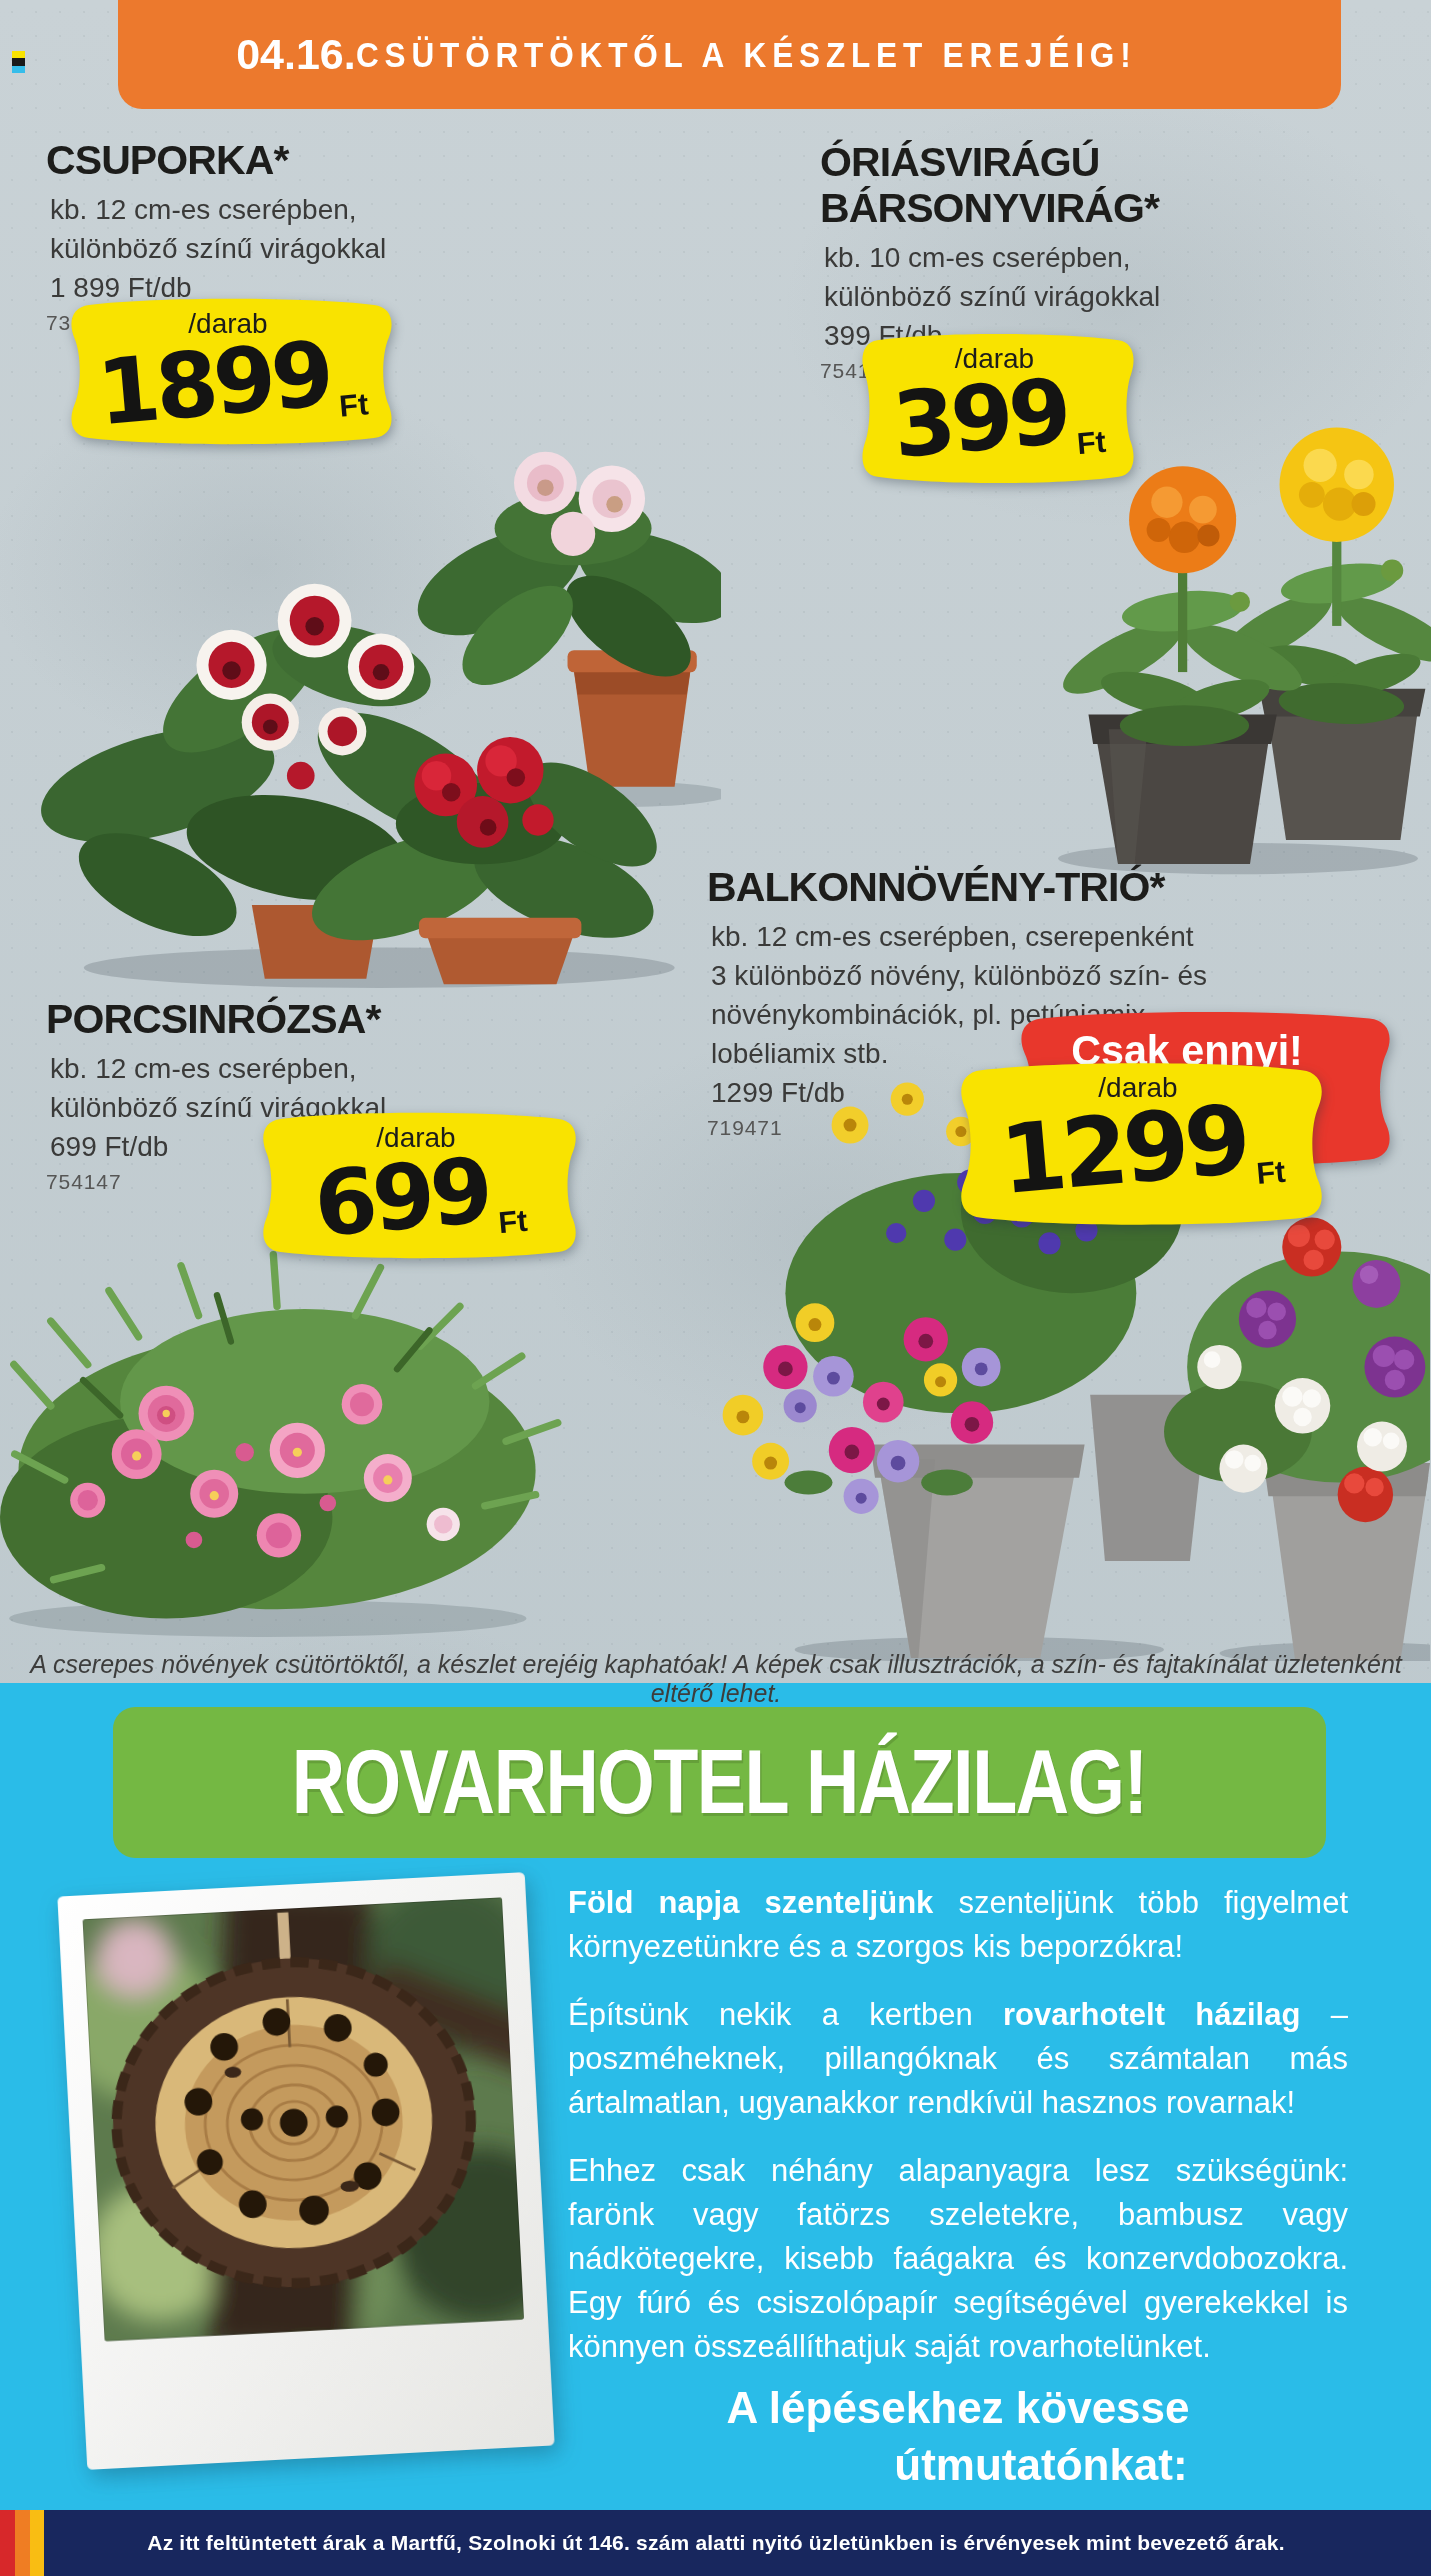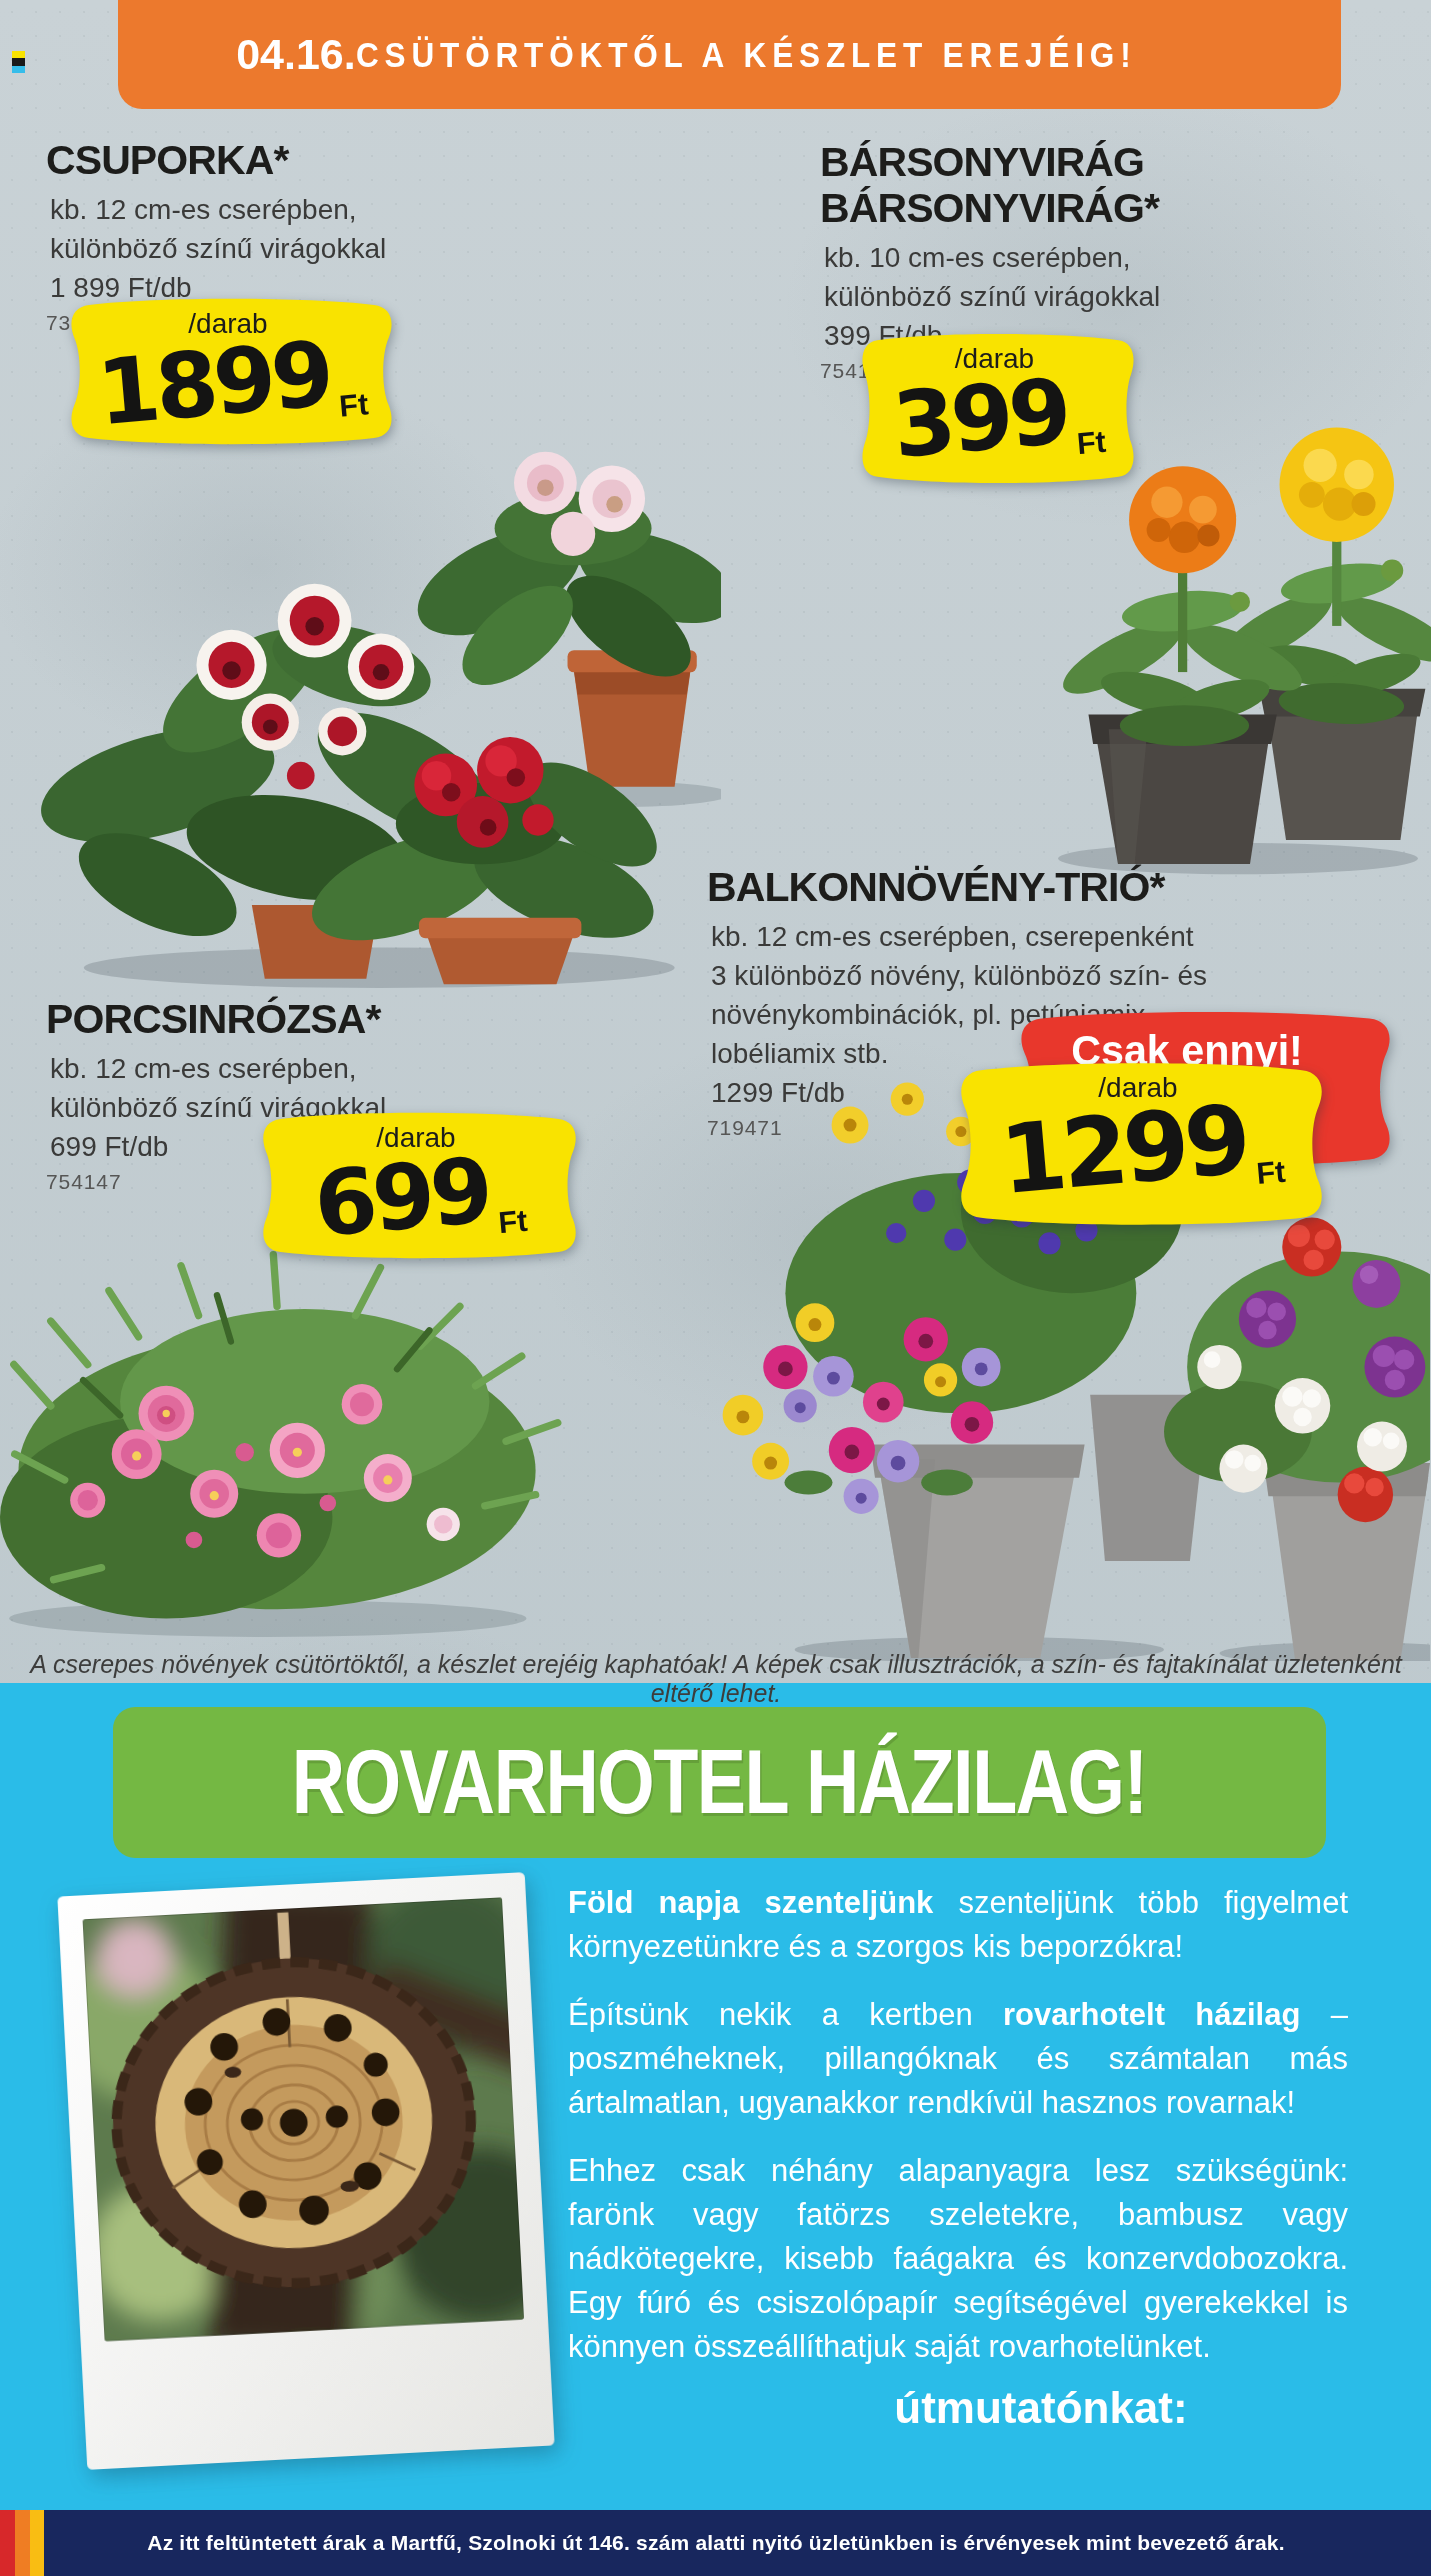--- a/index.html
+++ b/index.html
@@ -161,21 +161,21 @@
         <circle cx="538" cy="422" r="10" fill="#7d0e1c"></circle>
       <circle cx="502" cy="470" r="28" fill="#b5182b"></circle>
         <circle cx="508" cy="476" r="9" fill="#6e0c18"></circle>
       <circle cx="562" cy="468" r="17" fill="#c21a2c"></circle>
     </g>
     <path d="M440 588 L602 588 L582 646 L460 646 Z" fill="#b05a31"></path>
     <rect x="433" y="574" width="176" height="22" rx="7" fill="#c0663a"></rect>
   </svg>
 
   <section class="abs pblock" style="left:820px;top:139px;width:425px">
-    <h2><span>BÁRSONYVIRÁG</span><br><span>BÁRSONYVIRÁG*</span></h2>
+    <h2><span>ÓRIÁSVIRÁGÚ</span><br><span>BÁRSONYVIRÁG*</span></h2>
     <p class="d">kb. 10 cm-es cserépben,</p>
     <p class="d">különböző színű virágokkal</p>
     <p class="d">399 Ft/db</p>
     <p class="code">754188</p>
   </section>
   <div class="abs tag" style="left:857px;top:329px;width:282px;height:159px">
     <svg class="tagbg" viewBox="0 0 360 170" preserveAspectRatio="none">
         <use href="#tagShape"></use>
       </svg>
     <div class="unit">/darab</div>
@@ -494,20 +494,21 @@
     </svg>
   </div>
 
   <div class="abs copy">
     <p><b>Föld napja szenteljünk</b><span> szenteljünk több figyelmet környezetünkre és a szorgos kis beporzókra!</span></p>
     <p><span>Építsünk nekik a kertben </span><b>rovarhotelt házilag</b><span> – poszméheknek, pillangóknak és számtalan más ártalmatlan, ugyanakkor rendkívül hasznos rovarnak!</span></p>
     <p>Ehhez csak néhány alapanyagra lesz szükségünk: farönk vagy fatörzs szeletekre, bambusz vagy nádkötegekre, kisebb faágakra és konzervdobozokra. Egy fúró és csiszolópapír segítségével gyerekekkel is könnyen összeállíthatjuk saját rovarhotelünket.</p>
   </div>
 
   <div class="abs cta">
+    <div>A lépésekhez kövesse</div>
     <div class="l2">útmutatónkat:</div>
   </div>
 
   <footer class="abs footer">
     <div class="stripes">
       <span style="background:#d7282a"></span>
         <span style="background:#ef7d23"></span>
         <span style="background:#f9bd13"></span>
     </div>
     <p>Az itt feltüntetett árak a Martfű, Szolnoki út 146. szám alatti nyitó üzletünkben is érvényesek mint bevezető árak.</p>

